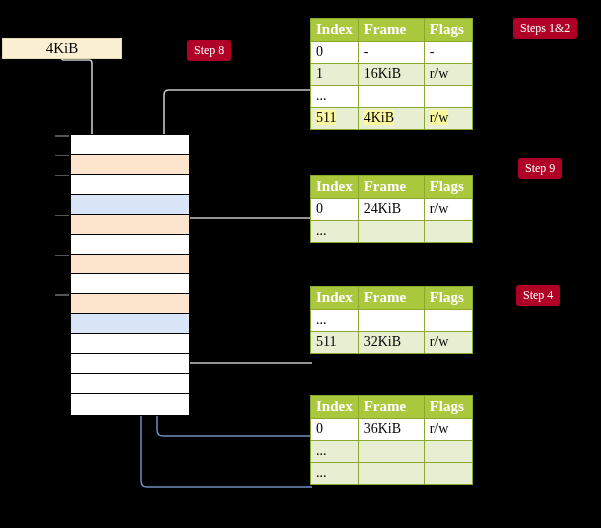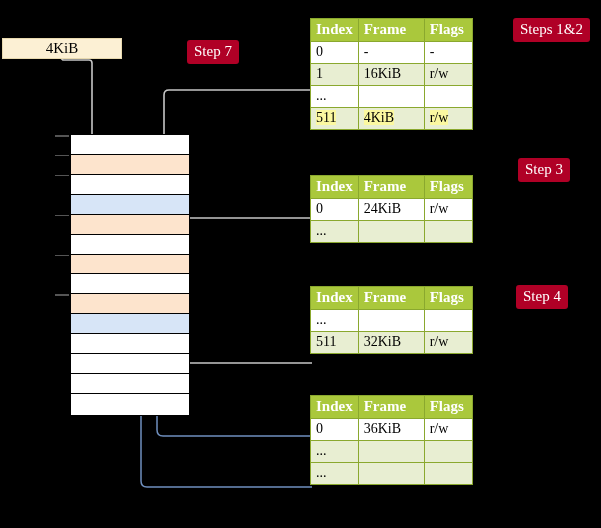--- a/index.html
+++ b/index.html
@@ -1,21 +1,21 @@
 <!DOCTYPE html>
 <html><head>
 <meta charset="utf-8">
 <style>
   html,body{margin:0;padding:0;background:#000;}
   body{width:601px;height:528px;position:relative;overflow:hidden;
        font-family:"Liberation Serif",serif;}
 
   
   .badge{position:absolute;background:#b00026;color:#fff;
-         font-size:15px;line-height:1;padding:4px 7px 5px 7px;
+         font-size:12px;line-height:1;padding:4px 7px 5px 7px;
          border-radius:3px;white-space:nowrap;
          font-family:"Liberation Serif",serif;}
 
   
   .cream-box{position:absolute;background:#fcf0d4;border:1px solid #e8d9ae;
              color:#000;font-size:15px;display:flex;align-items:center;
              justify-content:center;}
 
   
   #mem{position:absolute;left:70px;top:134px;width:120px;height:282px;
@@ -71,25 +71,25 @@
 
   <path d="M312,436 L163,436 Q157,436 157,430 L157,333" fill="none" stroke="#6f8fbe" stroke-width="1.5" marker-end="url(#ablue)"></path>
 
   <path d="M312,487 L147,487 Q141,487 141,481 L141,215" fill="none" stroke="#6f8fbe" stroke-width="1.5" marker-end="url(#ablue)"></path>
 </svg>
 
 <div class="cream-box" style="left:2px;top:38px;width:118px;height:19px;">
   <span>4KiB</span>
 </div>
 
-<div class="badge" style="left:187px;top:40px;">Step 7</div>
+<div class="badge" style="left:187px;top:40px;">Step 8</div>
 
 <div class="badge" style="left:513px;top:18px;">Steps 1&amp;2</div>
 
-<div class="badge" style="left:518px;top:158px;">Step 3</div>
+<div class="badge" style="left:518px;top:158px;">Step 9</div>
 
 <div class="badge" style="left:516px;top:265px;margin-top:20px;">Step 4</div>
 
 <div id="mem">
     <div class="mrow" style="top: 0px; height: 19.9286px; background: rgb(255, 255, 255);"></div>
     <div class="mrow" style="top: 19.9286px; height: 19.9286px; background: rgb(253, 228, 205);"></div>
     <div class="mrow" style="top: 39.8571px; height: 19.9286px; background: rgb(255, 255, 255);"></div>
     <div class="mrow" style="top: 59.7857px; height: 19.9286px; background: rgb(215, 229, 247);"></div>
     <div class="mrow" style="top: 79.7143px; height: 19.9286px; background: rgb(253, 228, 205);"></div>
     <div class="mrow" style="top: 99.6429px; height: 19.9286px; background: rgb(255, 255, 255);"></div>

